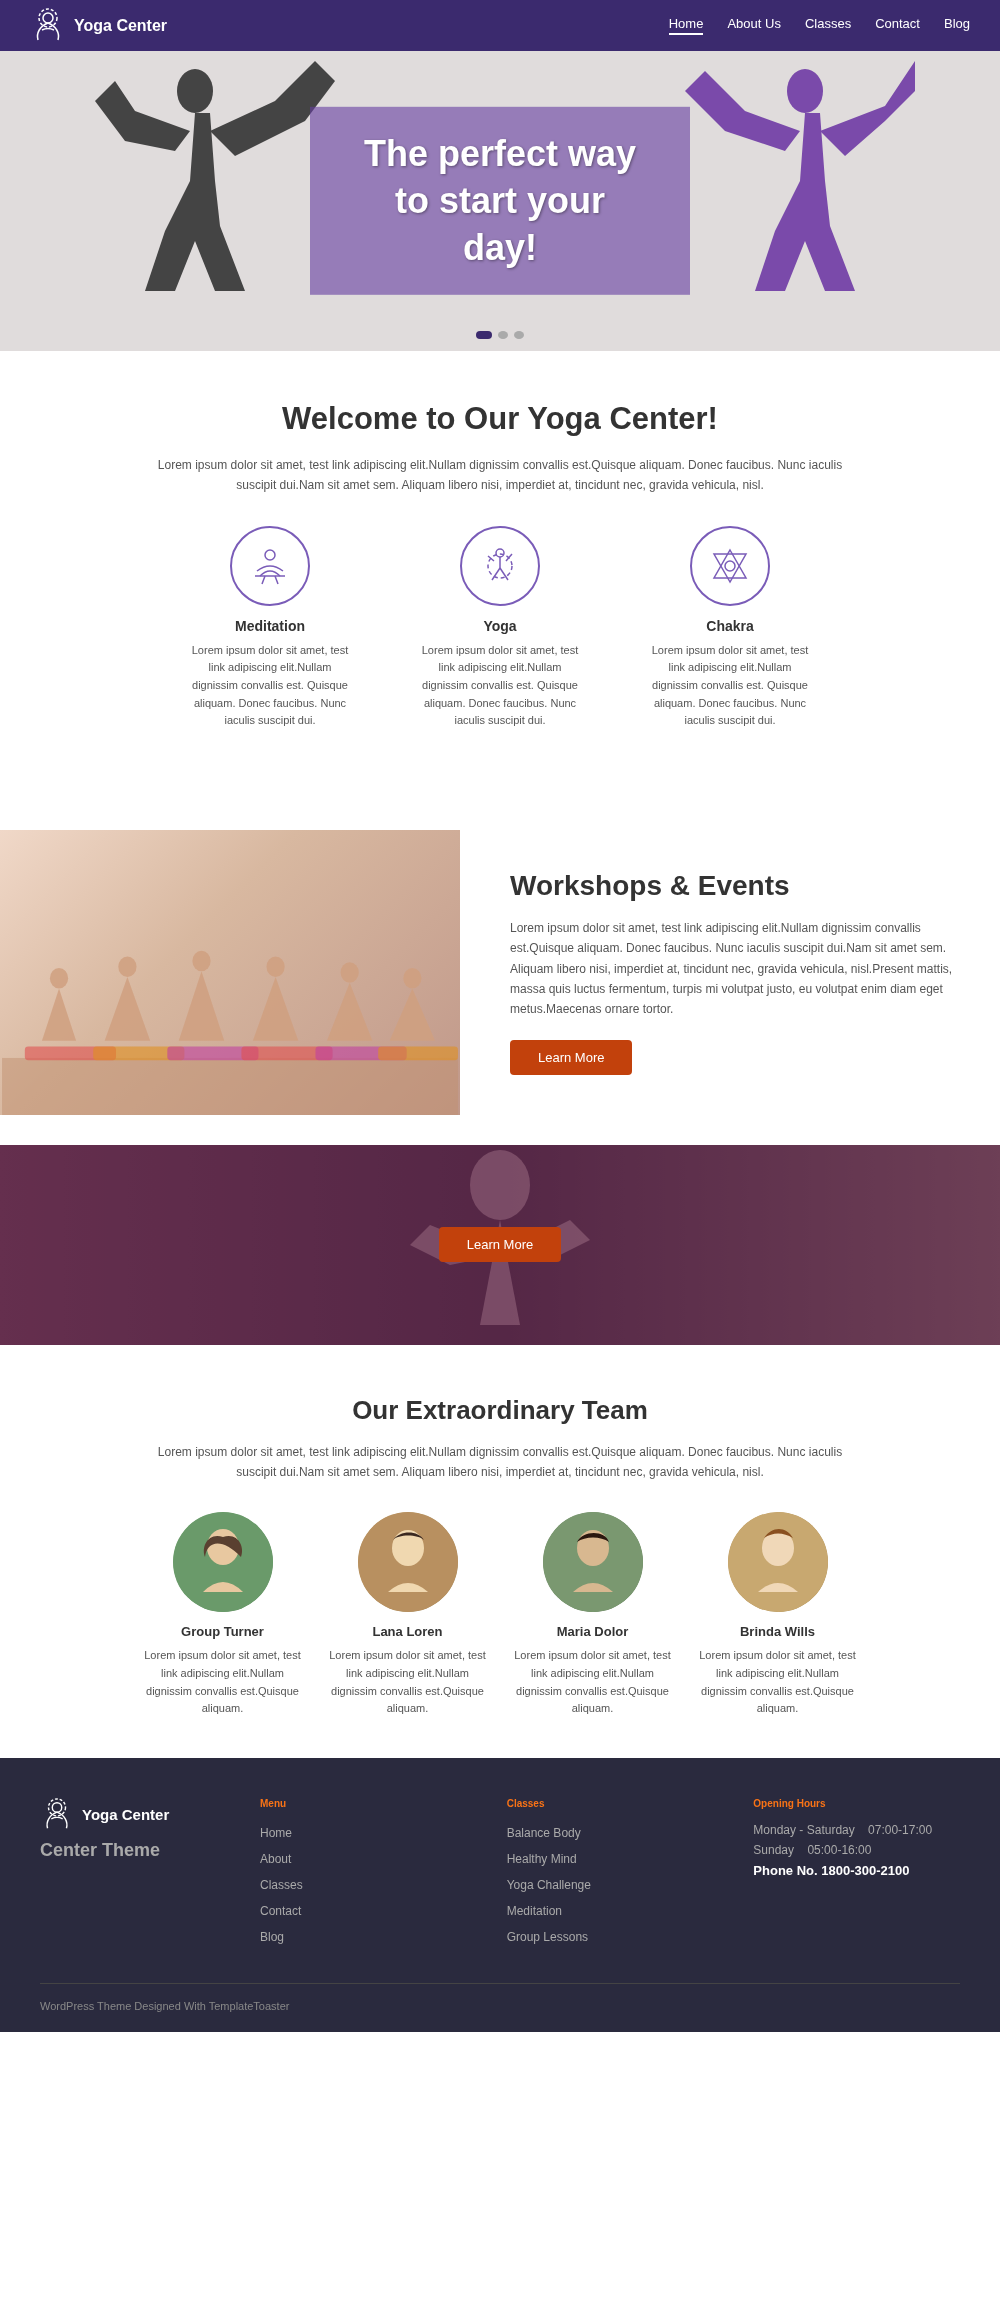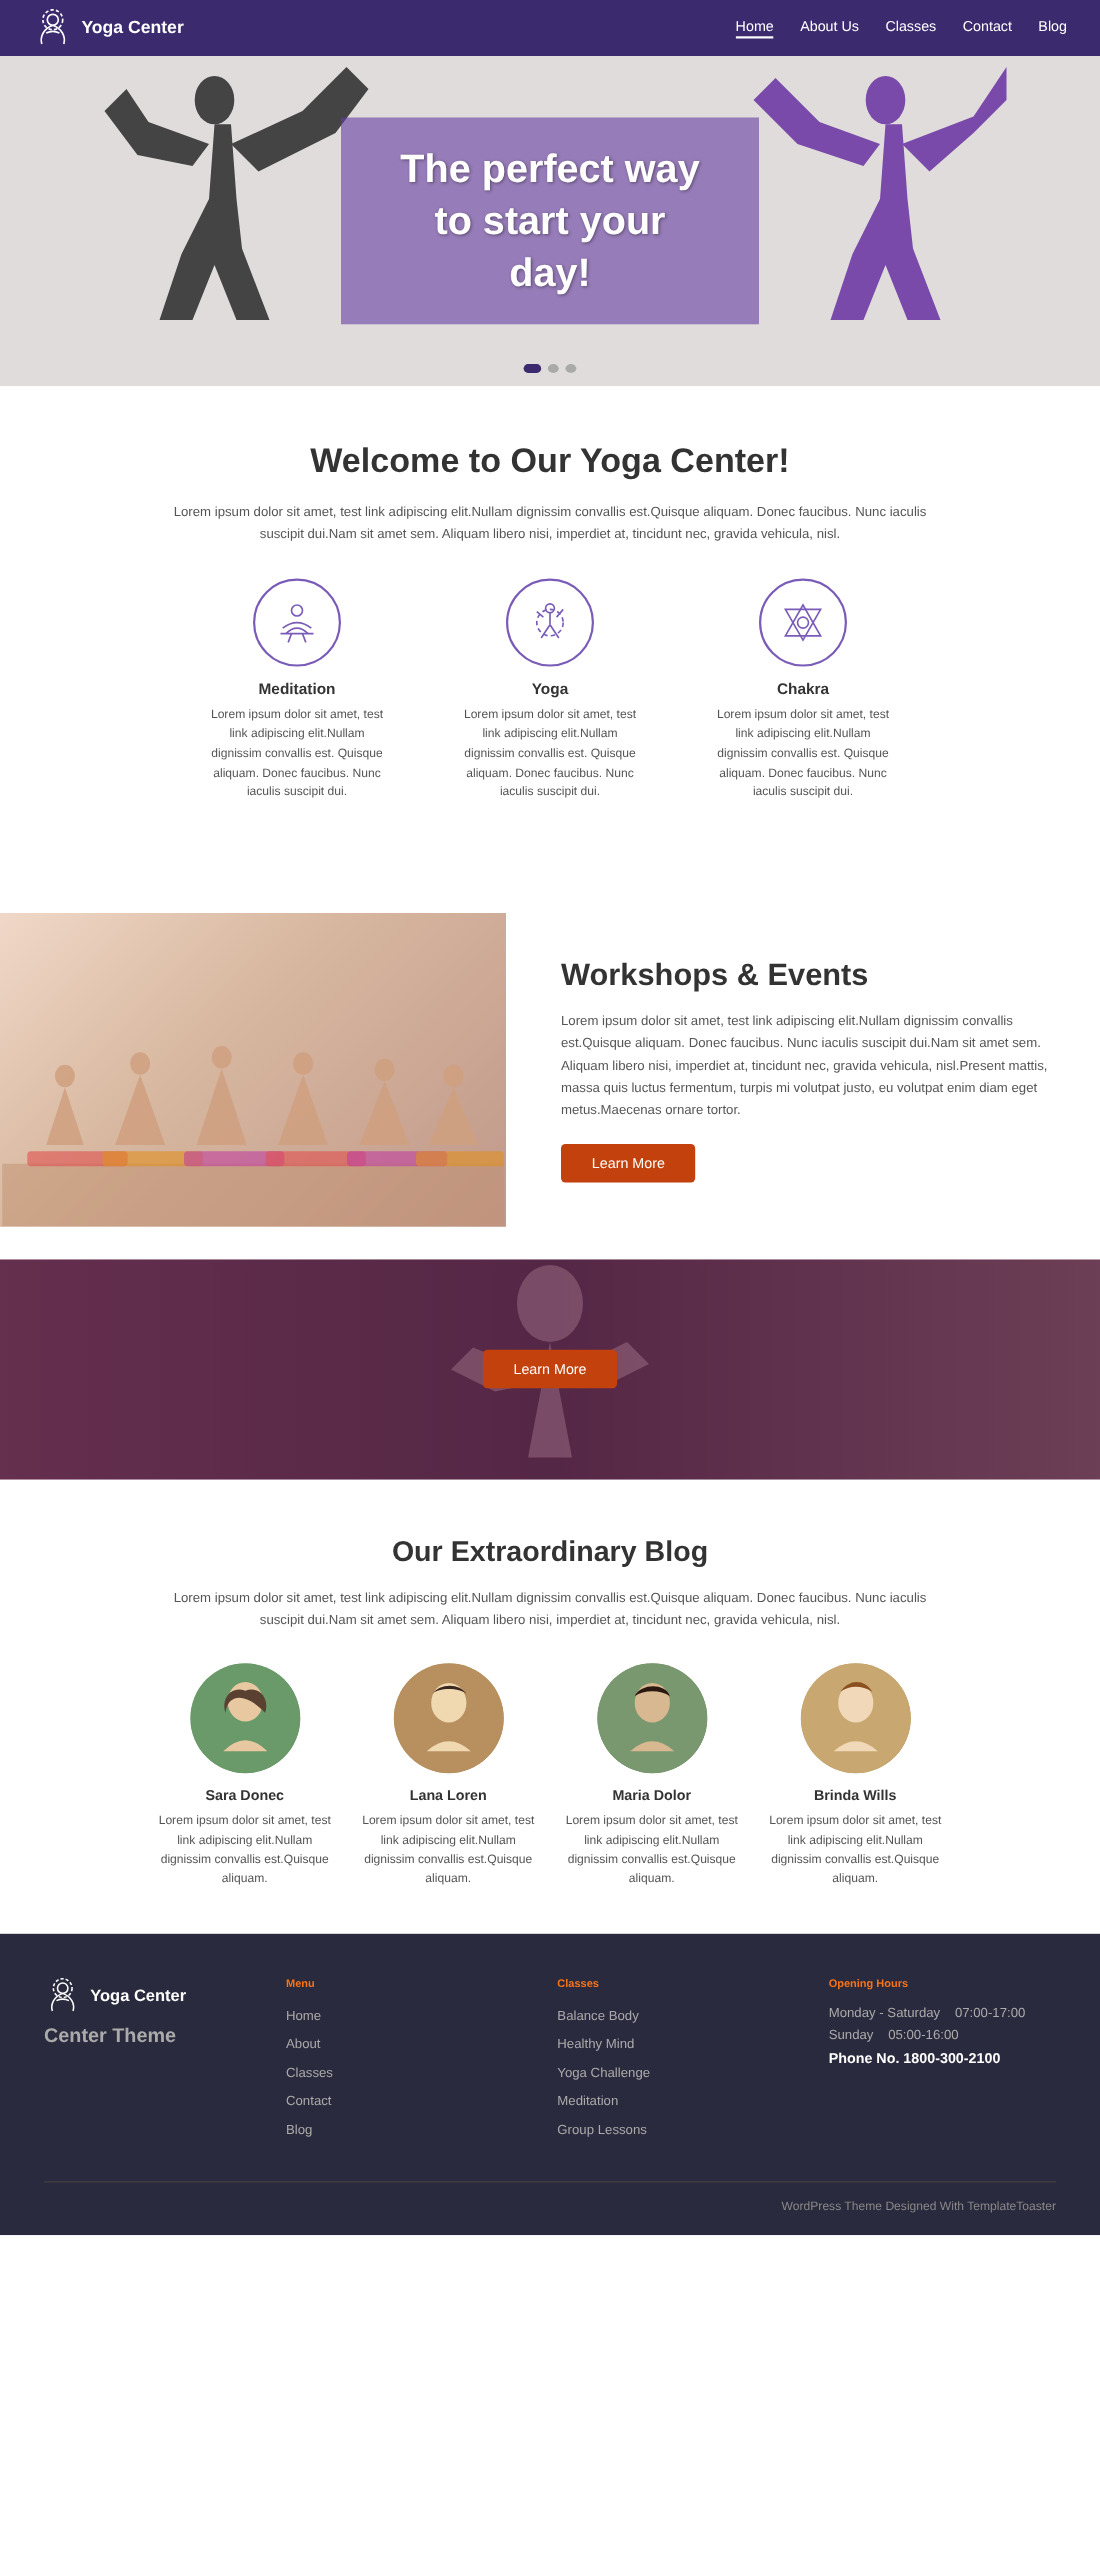--- a/index.html
+++ b/index.html
@@ -236,21 +236,21 @@
     .footer-col { flex: 1; }
     .footer-col h4 { color: #f97316; font-size: 10px; margin-bottom: 14px; }
     .footer-col ul { list-style: none; }
     .footer-col ul li { margin-bottom: 8px; }
     .footer-col ul li a { color: #aaa; text-decoration: none; font-size: 12px; }
     .footer-hours p { font-size: 12px; color: #aaa; margin-bottom: 6px; }
     .footer-hours .phone { color: white; font-weight: bold; font-size: 13px; margin-top: 6px; }
     .footer-bottom {
       border-top: 1px solid #444;
       padding-top: 16px;
-      text-align: right;
+      text-align: left;
       font-size: 11px;
       color: #888;
     }
 
     
     .hero-container {
       position: relative;
       width: 100%;
       height: 300px;
       background: #e0dcdc;
@@ -443,34 +443,34 @@
   <svg style="position:absolute;inset:0;width:100%;height:100%;opacity:0.3" viewBox="0 0 1000 200" preserveAspectRatio="xMidYMid slice">
     <ellipse cx="500" cy="40" rx="30" ry="35" fill="#d0a0b0"></ellipse>
     <path d="M500 75 L480 180 L520 180Z" fill="#d0a0b0"></path>
     <path d="M480 100 L430 80 L410 100 L450 120 L475 115Z" fill="#d0a0b0"></path>
     <path d="M520 100 L570 75 L590 95 L550 115 L525 110Z" fill="#d0a0b0"></path>
   </svg>
   <button class="btn-primary">Learn More</button>
 </div>
 
 <section class="team">
-  <h2>Our Extraordinary Blog</h2>
+  <h2>Our Extraordinary Team</h2>
   <p>Lorem ipsum dolor sit amet, test link adipiscing elit.Nullam dignissim convallis est.Quisque aliquam. Donec faucibus. Nunc iaculis suscipit dui.Nam sit amet sem. Aliquam libero nisi, imperdiet at, tincidunt nec, gravida vehicula, nisl.</p>
   <div class="team-members">
 
     <div class="team-member">
       <div class="team-avatar avatar-1">
         <svg viewBox="0 0 100 100">
           <circle cx="50" cy="50" r="50" fill="#6a9a6a"></circle>
           <ellipse cx="50" cy="35" rx="16" ry="18" fill="#e8c8a0"></ellipse>
           <path d="M30 80 Q50 60 70 80" fill="#e8c8a0"></path>
           <path d="M50 25 C35 20, 28 35, 32 45 C34 28, 50 26, 68 45 C72 35, 65 20, 50 25Z" fill="#5a4030"></path>
         </svg>
       </div>
-      <h4>Sara Donec</h4>
+      <h4>Group Turner</h4>
       <p>Lorem ipsum dolor sit amet, test link adipiscing elit.Nullam dignissim convallis est.Quisque aliquam.</p>
     </div>
 
     <div class="team-member">
       <div class="team-avatar avatar-2">
         <svg viewBox="0 0 100 100">
           <circle cx="50" cy="50" r="50" fill="#b89060"></circle>
           <ellipse cx="50" cy="36" rx="16" ry="18" fill="#f0d8b0"></ellipse>
           <path d="M30 80 Q50 62 70 80" fill="#f0d8b0"></path>
           <path d="M35 28 C42 18, 60 18, 66 28 C60 22, 40 22, 35 28Z" fill="#3a2820"></path>

